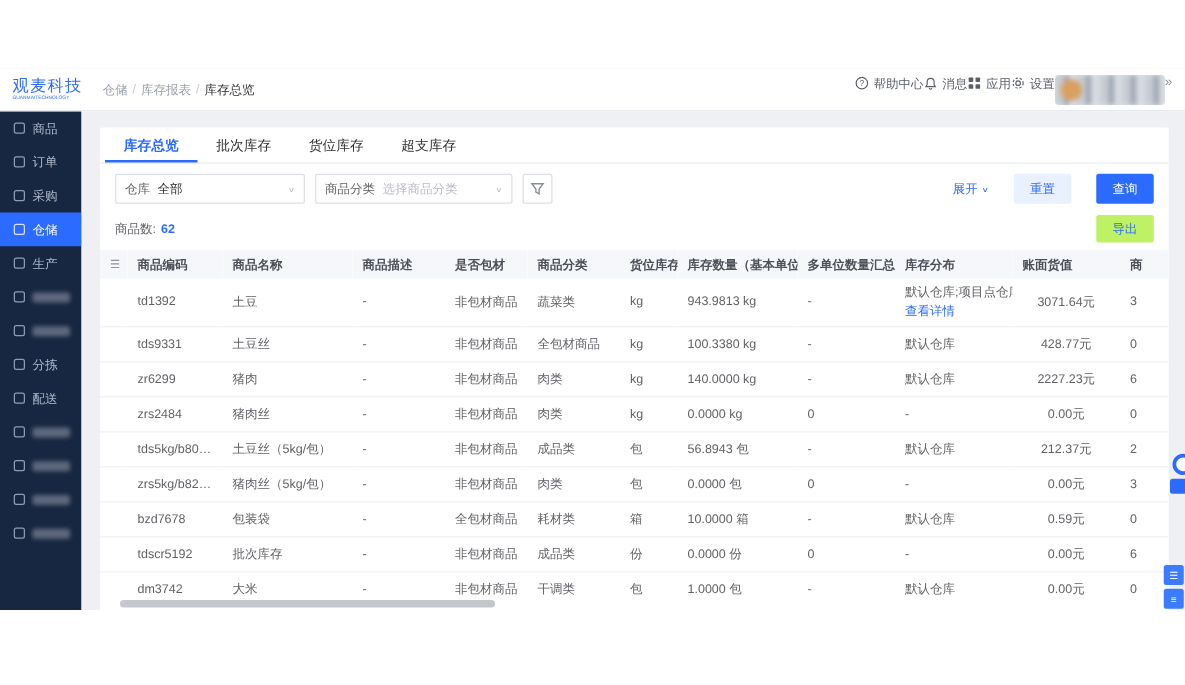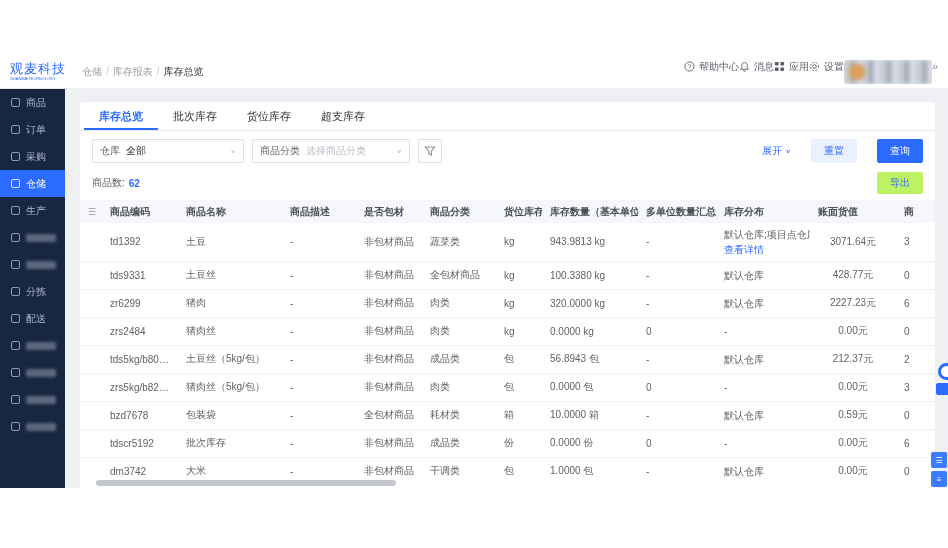--- a/index.html
+++ b/index.html
@@ -316,21 +316,21 @@
                 <td>0</td>
               </tr>
               <tr>
                 <td></td>
                 <td>zr6299</td>
                 <td>猪肉</td>
                 <td>-</td>
                 <td>非包材商品</td>
                 <td>肉类</td>
                 <td>kg</td>
-                <td>320.0000 kg</td>
+                <td>140.0000 kg</td>
                 <td>-</td>
                 <td>
                   <div class="dist-line">默认仓库</div>
                 </td>
                 <td class="col-value">2227.23元</td>
                 <td>6</td>
               </tr>
               <tr>
                 <td></td>
                 <td>zrs2484</td>

